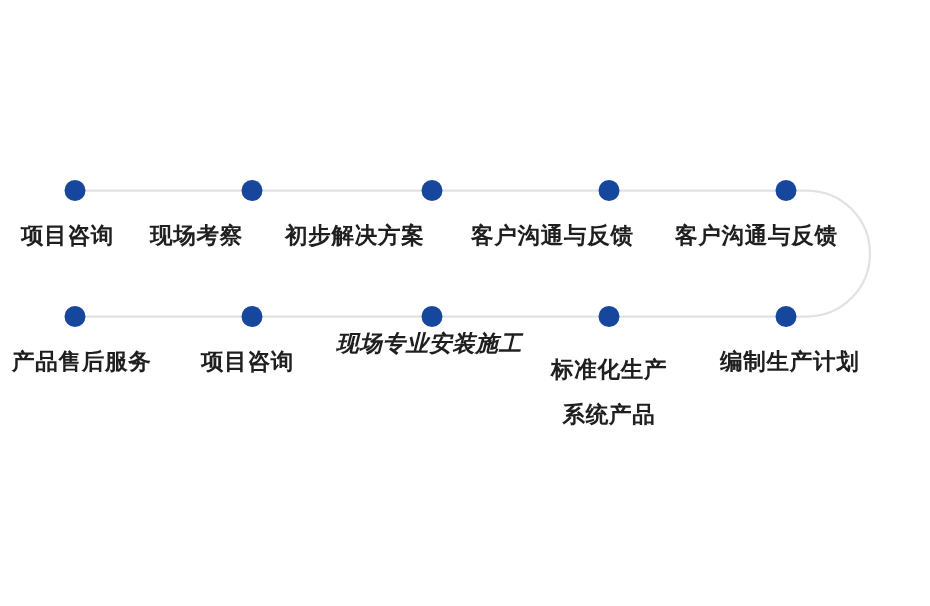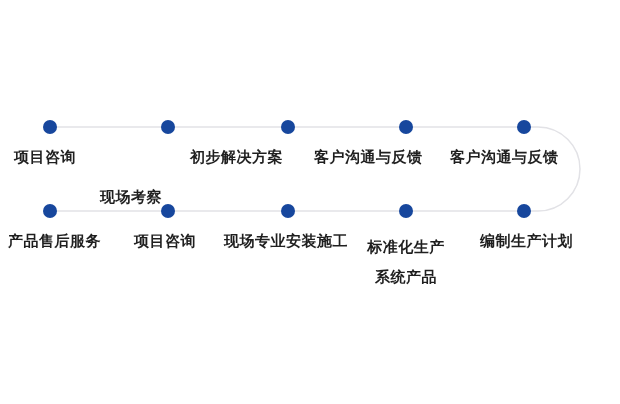--- a/index.html
+++ b/index.html
@@ -58,28 +58,28 @@
   <div class="dot" style="left:399px; top:120px;"></div>
   <div class="dot" style="left:517px; top:120px;"></div>
 
   <div class="dot" style="left:43px;  top:204px;"></div>
   <div class="dot" style="left:161px; top:204px;"></div>
   <div class="dot" style="left:281px; top:204px;"></div>
   <div class="dot" style="left:399px; top:204px;"></div>
   <div class="dot" style="left:517px; top:204px;"></div>
 
   <div class="label" style="left:14px;  top:148px;">项目咨询</div>
-  <div class="label" style="left:100px; top:148px;margin-top:40px;">现场考察</div>
+  <div class="label" style="left:100px; top:148px;">现场考察</div>
   <div class="label" style="left:190px; top:148px;">初步解决方案</div>
   <div class="label" style="left:314px; top:148px;text-align:right;">客户沟通与反馈</div>
   <div class="label" style="left:450px; top:148px;">客户沟通与反馈</div>
 
   <div class="label" style="left:8px;   top:232px;">产品售后服务</div>
   <div class="label" style="left:134px; top:232px;">项目咨询</div>
-  <div class="label" style="left:224px; top:232px;">现场专业安装施工</div>
+  <div class="label" style="left:224px; top:220px;font-style:italic;">现场专业安装施工</div>
 
   <div class="label two-line" style="left:356px; top:232px; width:100px;">
     <div>标准化生产</div>
     <div>系统产品</div>
   </div>
 
   <div class="label" style="left:480px; top:232px;text-align:center;">编制生产计划</div>
 
 </div>
 

